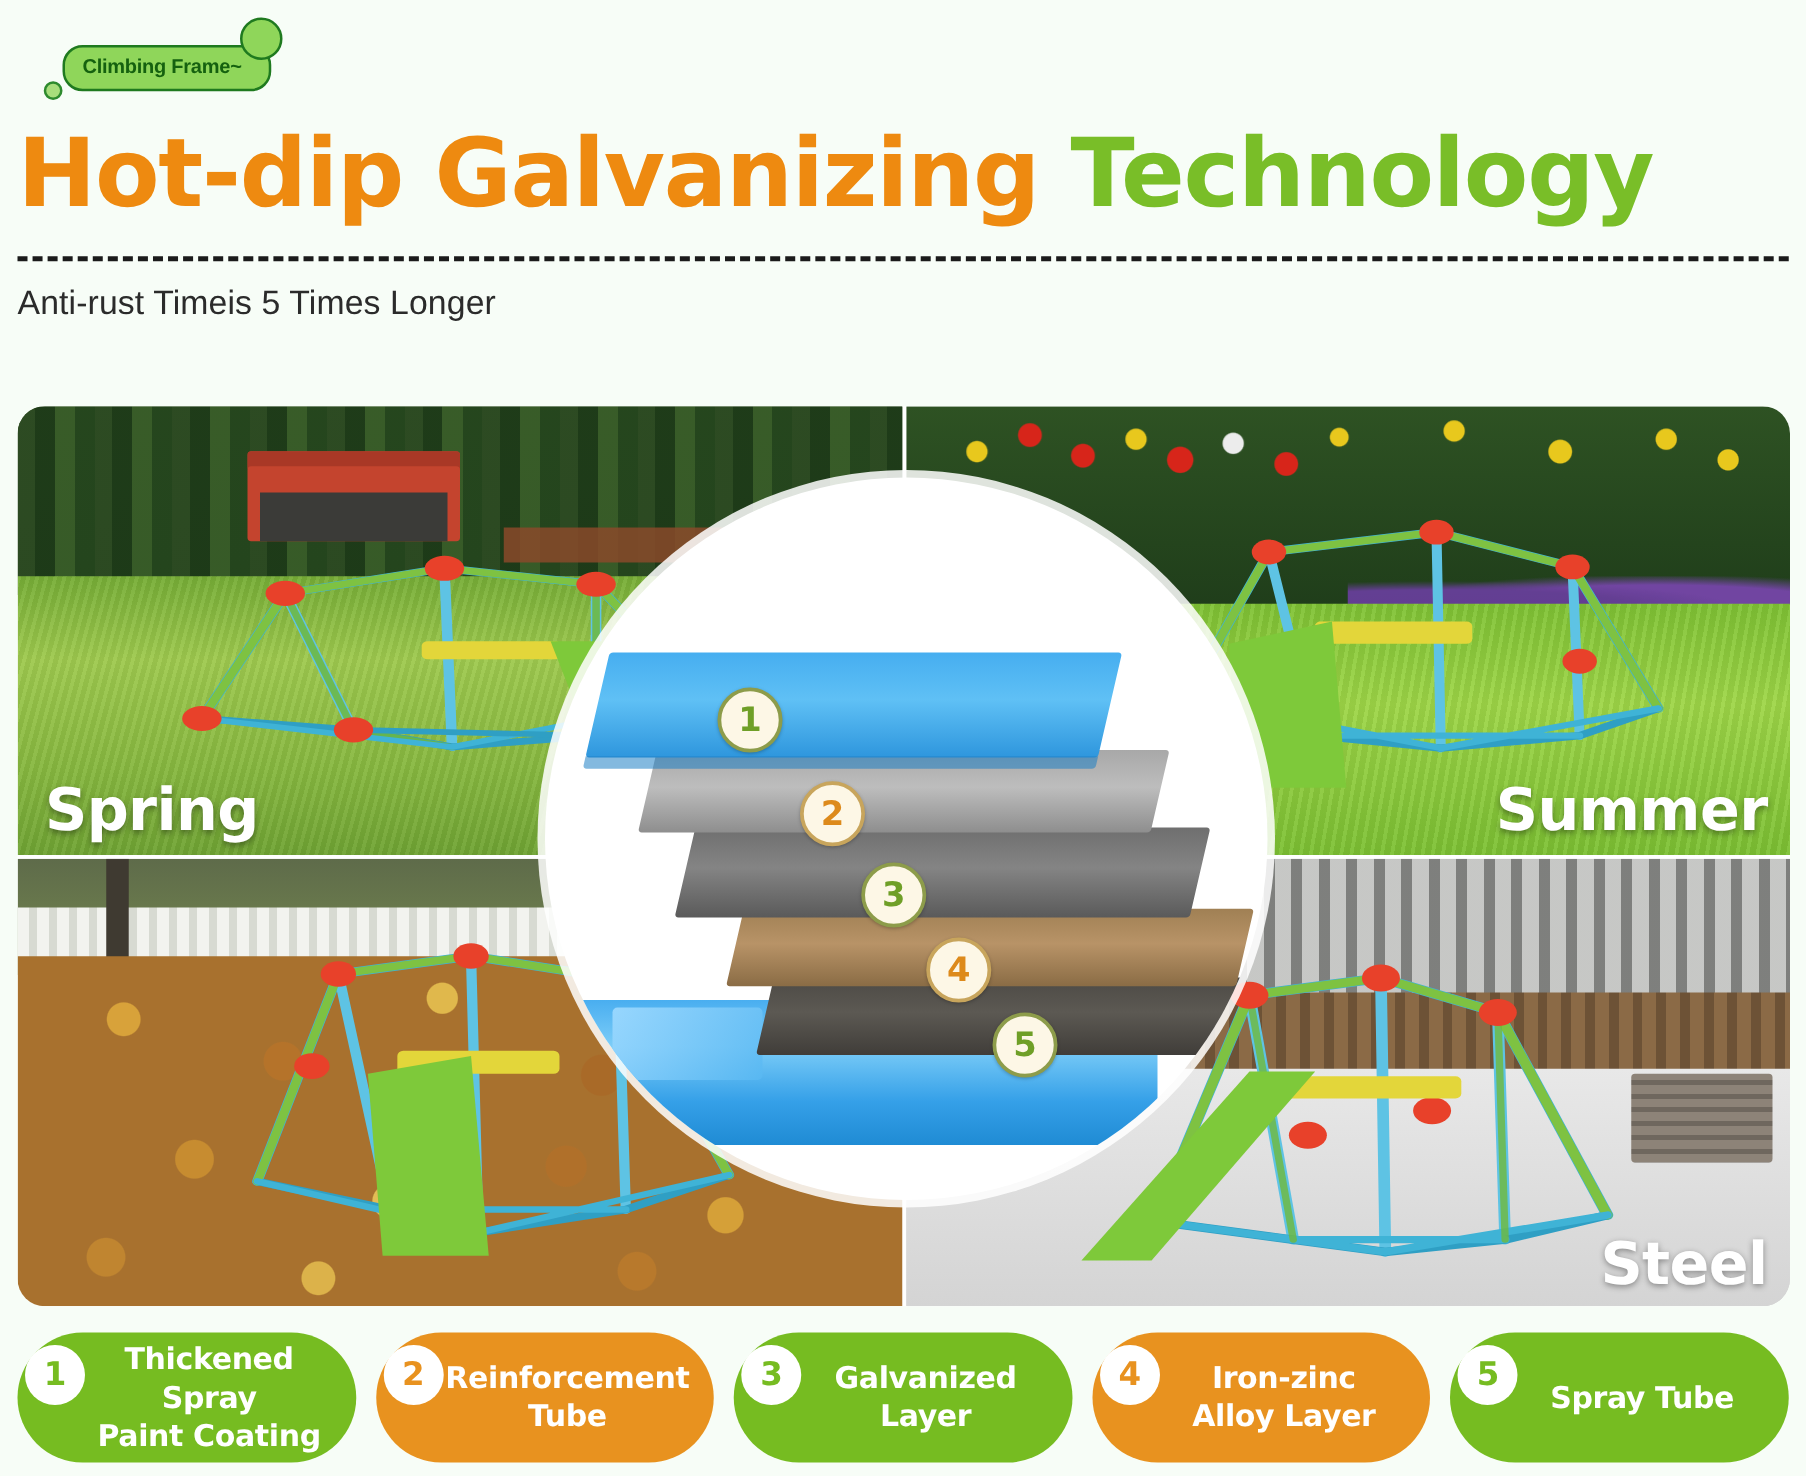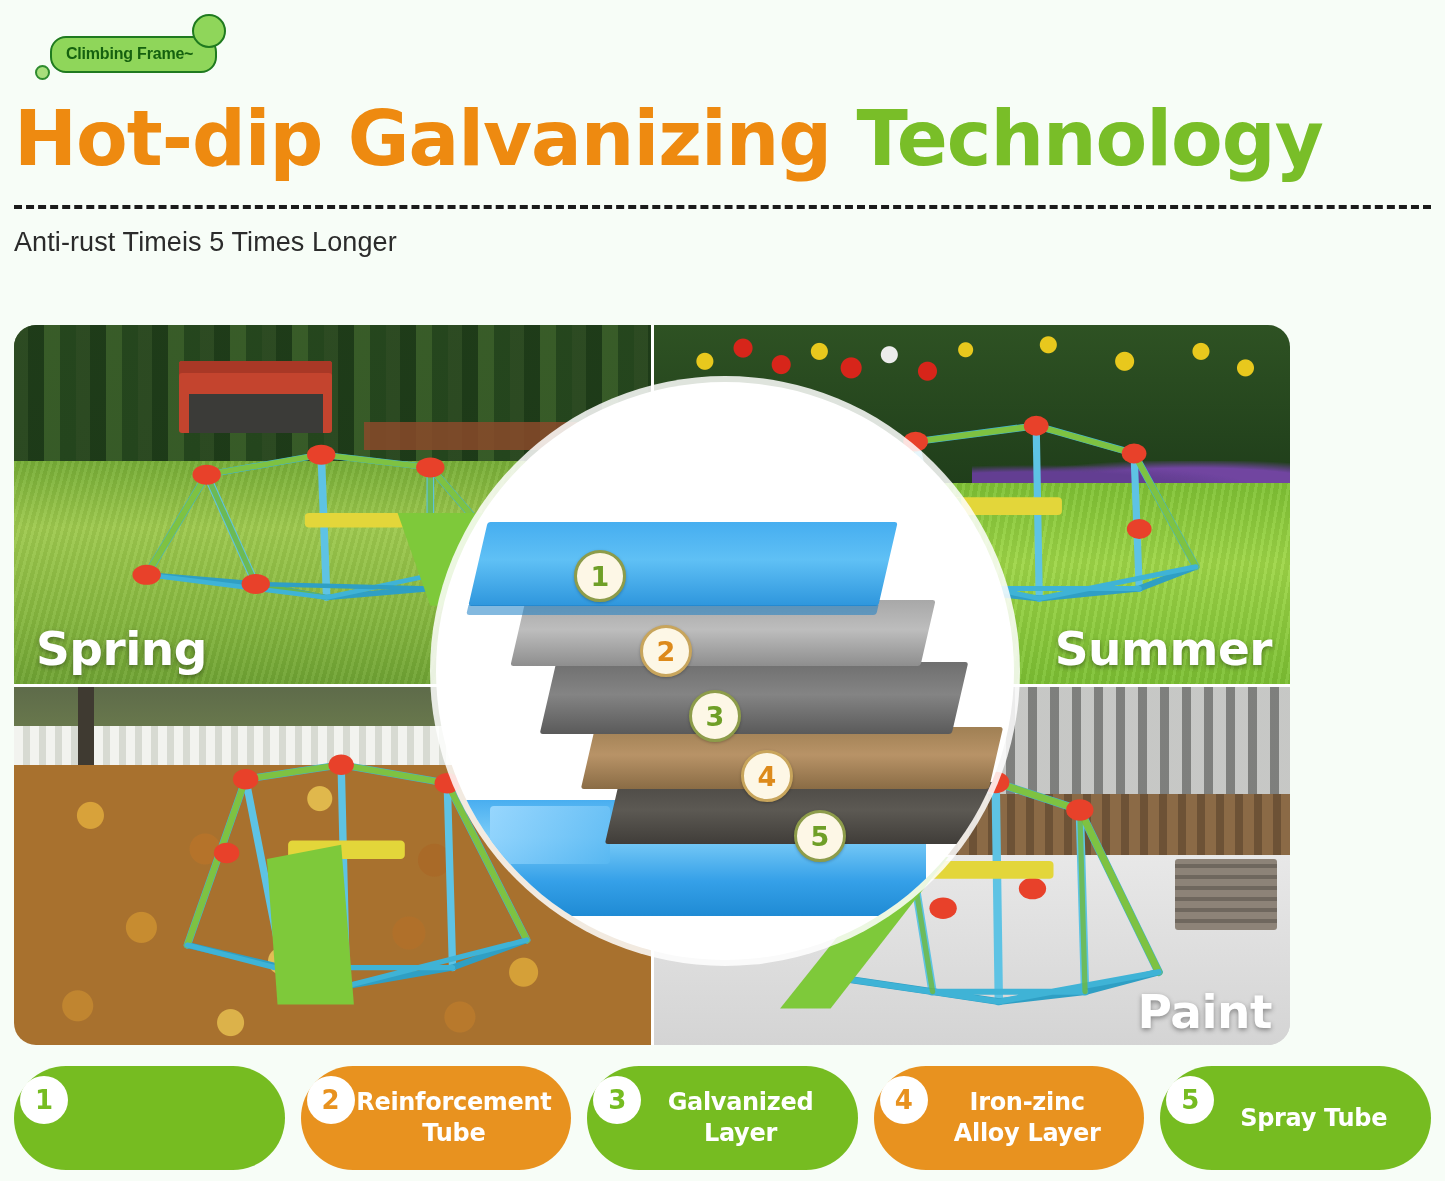--- a/index.html
+++ b/index.html
@@ -93,21 +93,21 @@
     font-size: 27px;
     color: #2b2b2b;
     letter-spacing: 0.1px;
   }
 
   
   .grid {
     position: absolute;
     left: 14px;
     top: 325px;
-    width: 1276px;
+    width: 1418px;
     height: 720px;
     border-radius: 22px;
     overflow: hidden;
     display: grid;
     grid-template-columns: 1fr 1fr;
     grid-template-rows: 1fr 1fr;
     gap: 3px;
     background: #ffffff;
   }
   .cell { position: relative; overflow: hidden; }
@@ -461,21 +461,21 @@
       <g fill="#e8412a">
         <ellipse cx="175" cy="46" rx="13" ry="11"></ellipse>
         <ellipse cx="265" cy="32" rx="13" ry="11"></ellipse>
         <ellipse cx="345" cy="60" rx="13" ry="11"></ellipse>
         <ellipse cx="300" cy="140" rx="13" ry="11"></ellipse>
         <ellipse cx="215" cy="160" rx="13" ry="11"></ellipse>
       </g>
       <rect x="200" y="112" width="120" height="18" rx="4" fill="#e3d63a"></rect>
       <path d="M60 262 L175 108 L220 108 L108 262 Z" fill="#7ec93a"></path>
     </svg>
-    <div class="season-label lab-winter">Paint</div>
+    <div class="season-label lab-winter">Steel</div>
   </div>
 </div>
 
 <div class="circle-callout">
   <div class="layer-stack">
     <div class="tube"></div>
     <div class="tube-cap"></div>
     <div class="layer ly5"></div>
     <div class="layer ly4"></div>
     <div class="layer ly3"></div>
@@ -486,20 +486,22 @@
     <div class="badge badge-orange b2">2</div>
     <div class="badge badge-green b3">3</div>
     <div class="badge badge-orange b4">4</div>
     <div class="badge badge-green b5">5</div>
   </div>
 </div>
 
 <div class="legend">
   <div class="legend-item legend-green">
     <div class="legend-num num-green">1</div>
+    <div class="legend-label">Thickened Spray
+Paint Coating</div>
   </div>
   <div class="legend-item legend-orange">
     <div class="legend-num num-orange">2</div>
     <div class="legend-label">Reinforcement
 Tube</div>
   </div>
   <div class="legend-item legend-green">
     <div class="legend-num num-green">3</div>
     <div class="legend-label">Galvanized
 Layer</div>

